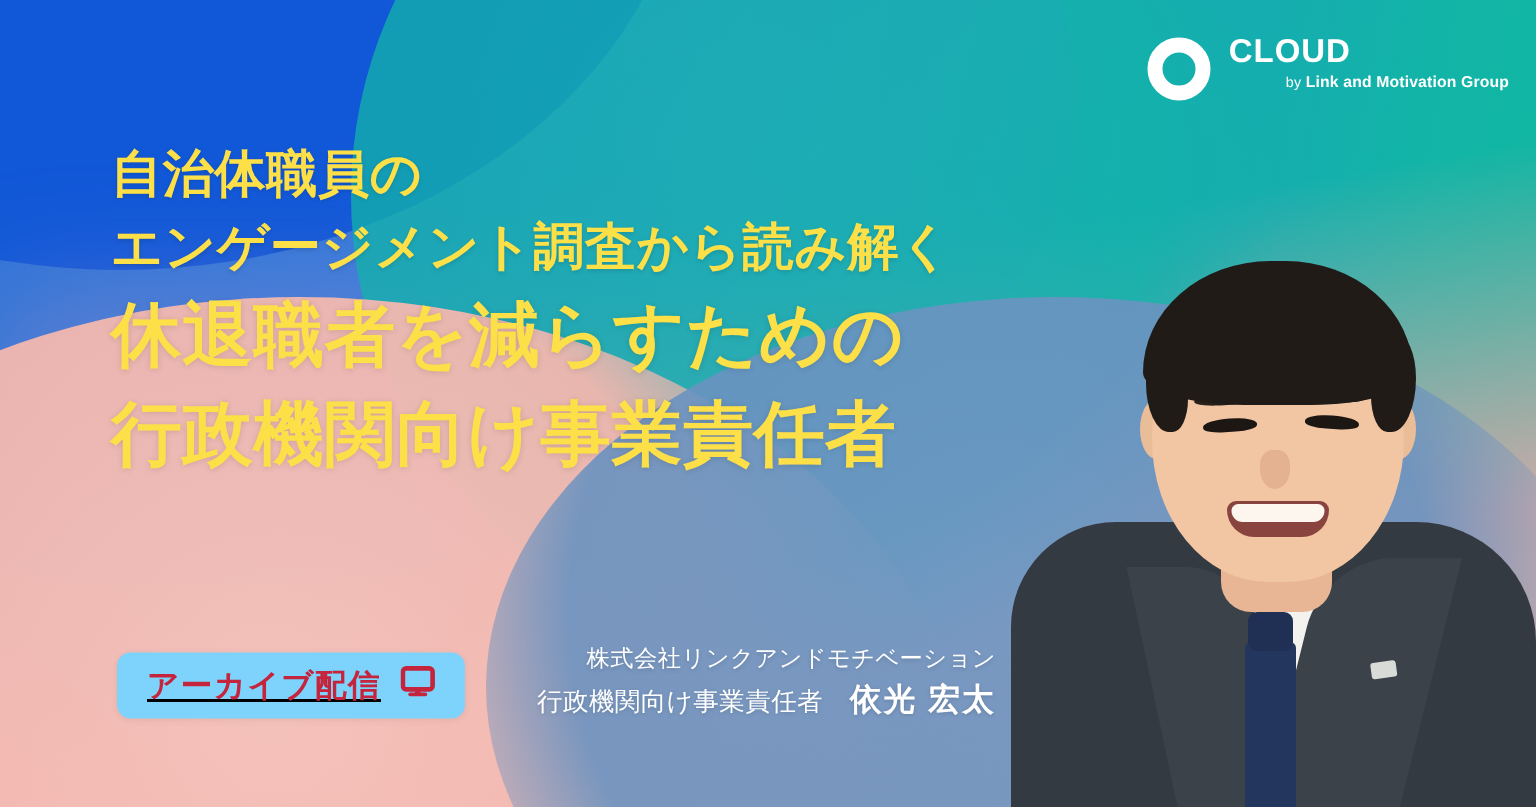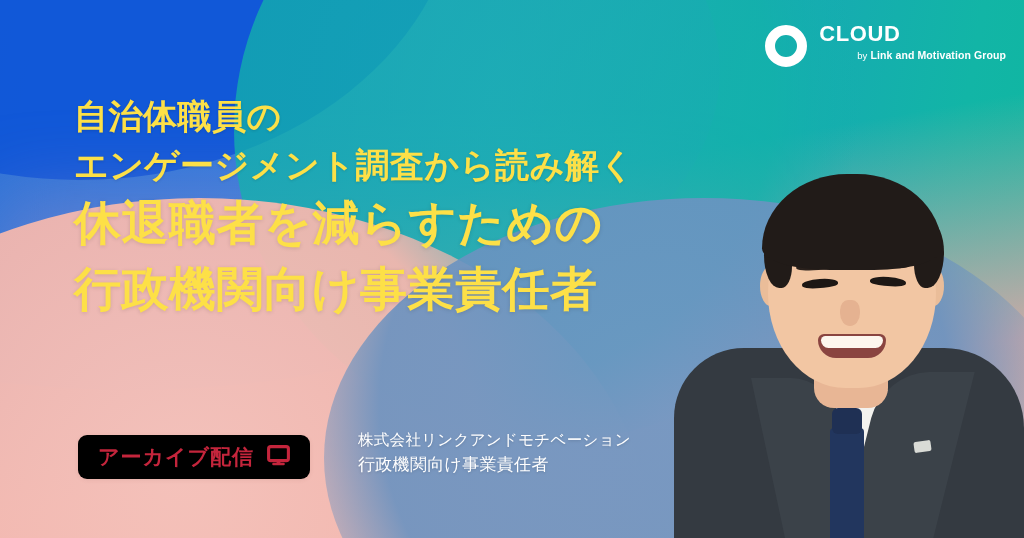--- a/index.html
+++ b/index.html
@@ -152,21 +152,21 @@
     white-space: nowrap;
   }
 
   
   .badge {
     position: absolute;
     left: 78px;
     top: 435px;
     height: 44px;
     padding: 0 20px;
-    background: #000000;
+    background: #7dd3fc;
     border-radius: 9px;
     display: flex;
     align-items: center;
     gap: 13px;
     box-shadow: 0 1px 4px rgba(120,60,60,0.10);
     text-decoration: underline;
   }
   .badge-label {
     color: #c4253c;
     font-size: 21px;
@@ -478,16 +478,17 @@
         <rect x="9.6" y="15" width="3.8" height="3.4" fill="#c4253c"></rect>
         <rect x="5.2" y="17.7" width="12.6" height="2.5" rx="1.2" fill="#c4253c"></rect>
       </svg>
     </span>
   </div>
 
   <div class="speaker">
     <div class="speaker-company">株式会社リンクアンドモチベーション</div>
     <div class="speaker-row">
       <span class="speaker-title">行政機関向け事業責任者</span>
+      <span class="speaker-name">依光 宏太</span>
     </div>
   </div>
 
 </div>
 
 </body></html>

